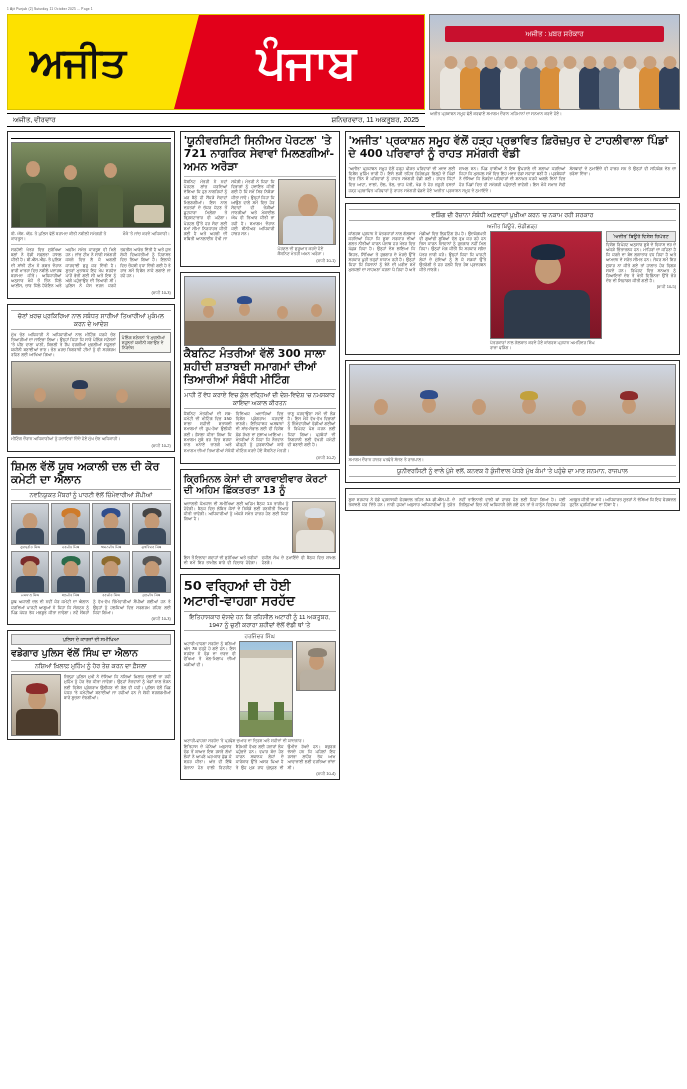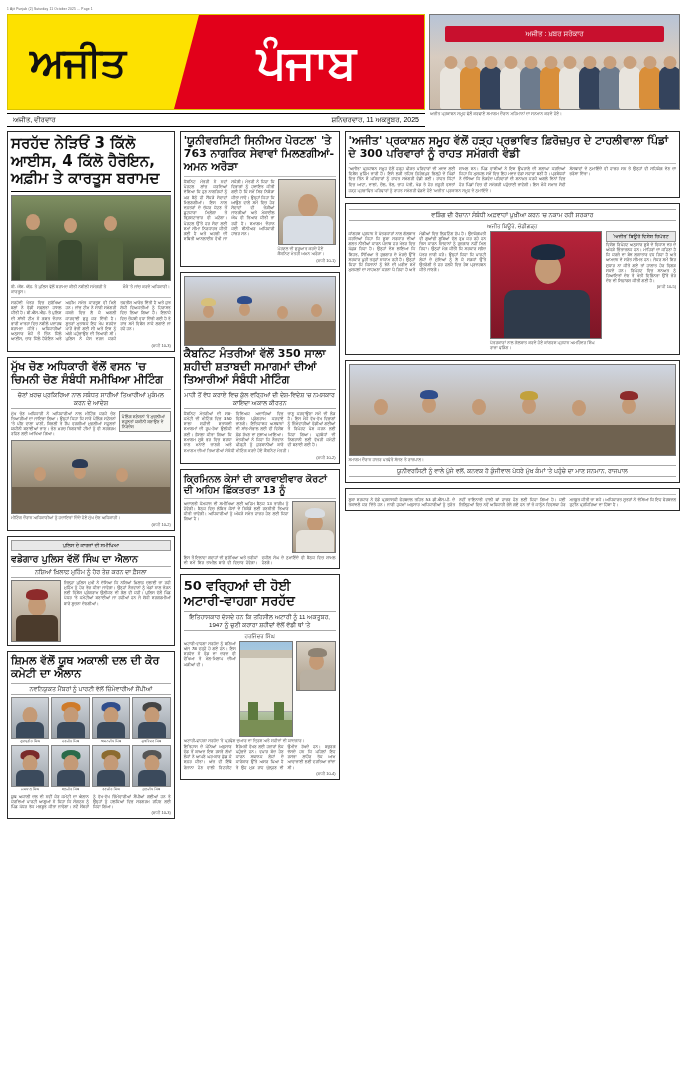--- a/index.html
+++ b/index.html
@@ -178,21 +178,20 @@
       <span>ਸ਼ਨਿਚਰਵਾਰ, 11 ਅਕਤੂਬਰ, 2025</span>
     </div>
     <div class="cap" style="width:250px;">ਅਜੀਤ ਪ੍ਰਕਾਸ਼ਨ ਸਮੂਹ ਵੱਲੋਂ ਕਰਵਾਏ ਸਮਾਗਮ ਦੌਰਾਨ ਮਹਿਮਾਨਾਂ ਦਾ ਸਨਮਾਨ ਕਰਦੇ ਹੋਏ।</div>
   </div>
 
   <div class="cols">
 
     <div class="col c1">
 
       <div class="block">
-        <div class="hl hl-xl">ਸਰਹੱਦ ਨੇੜਿਓਂ 3 ਕਿੱਲੋ ਆਈਸ, 4 ਕਿੱਲੋ ਹੈਰੋਇਨ, ਅਫ਼ੀਮ ਤੇ ਕਾਰਤੂਸ ਬਰਾਮਦ</div>
         <hr class="rule">
         <div class="photo ph-green" style="height:86px;margin-bottom:2px;">
           <div class="head" style="width:14px;height:16px;left:14px;top:18px;"></div>
           <div class="body-sh" style="width:26px;height:44px;left:8px;bottom:0;background:#4a5a3b;"></div>
           <div class="head" style="width:13px;height:15px;left:52px;top:22px;"></div>
           <div class="body-sh" style="width:24px;height:40px;left:46px;bottom:0;background:#39482f;"></div>
           <div class="head" style="width:13px;height:15px;left:92px;top:20px;"></div>
           <div class="body-sh" style="width:25px;height:42px;left:86px;bottom:0;background:#55643f;"></div>
           <div class="body-sh" style="width:30px;height:18px;right:6px;bottom:4px;background:#cfc6ae;border-radius:3px;"></div>
         </div>
@@ -201,21 +200,20 @@
           <div class="cap" style="width:48px">ਮੌਕੇ 'ਤੇ ਜਾਂਚ ਕਰਦੇ ਅਧਿਕਾਰੀ।</div>
         </div>
         <hr class="rule-thin">
         <div class="txt txt3">
           ਸਰਹੱਦੀ ਖੇਤਰ ਵਿਚ ਸੁਰੱਖਿਆ ਬਲਾਂ ਨੇ ਵੱਡੀ ਸਫ਼ਲਤਾ ਹਾਸਲ ਕੀਤੀ ਹੈ। ਬੀ.ਐੱਸ.ਐੱਫ਼. ਤੇ ਪੁਲਿਸ ਦੀ ਸਾਂਝੀ ਟੀਮ ਨੇ ਗਸ਼ਤ ਦੌਰਾਨ ਭਾਰੀ ਮਾਤਰਾ ਵਿਚ ਨਸ਼ੀਲੇ ਪਦਾਰਥ ਬਰਾਮਦ ਕੀਤੇ। ਅਧਿਕਾਰੀਆਂ ਅਨੁਸਾਰ ਮੌਕੇ ਤੋਂ ਤਿੰਨ ਕਿੱਲੋ ਆਈਸ, ਚਾਰ ਕਿੱਲੋ ਹੈਰੋਇਨ ਅਤੇ ਅਫ਼ੀਮ ਸਮੇਤ ਕਾਰਤੂਸ ਵੀ ਮਿਲੇ ਹਨ। ਜਾਂਚ ਟੀਮ ਨੇ ਸਾਰੀ ਸਮੱਗਰੀ ਕਬਜ਼ੇ ਵਿਚ ਲੈ ਕੇ ਅਗਲੀ ਕਾਰਵਾਈ ਸ਼ੁਰੂ ਕਰ ਦਿੱਤੀ ਹੈ। ਸੂਤਰਾਂ ਮੁਤਾਬਕ ਇਹ ਖੇਪ ਸਰਹੱਦ ਪਾਰੋਂ ਭੇਜੀ ਗਈ ਸੀ ਅਤੇ ਇਸ ਨੂੰ ਅੱਗੇ ਪਹੁੰਚਾਉਣ ਦੀ ਤਿਆਰੀ ਸੀ। ਪੁਲਿਸ ਨੇ ਕੇਸ ਦਰਜ ਕਰਕੇ ਤਫ਼ਤੀਸ਼ ਆਰੰਭ ਦਿੱਤੀ ਹੈ ਅਤੇ ਕੁਝ ਸ਼ੱਕੀ ਵਿਅਕਤੀਆਂ ਨੂੰ ਹਿਰਾਸਤ ਵਿਚ ਲਿਆ ਗਿਆ ਹੈ। ਇਲਾਕੇ ਵਿਚ ਚੌਕਸੀ ਵਧਾ ਦਿੱਤੀ ਗਈ ਹੈ ਤੇ ਰਾਤ ਸਮੇਂ ਵਿਸ਼ੇਸ਼ ਨਾਕੇ ਲਗਾਏ ਜਾ ਰਹੇ ਹਨ।
         </div>
         <div class="footer-line">(ਬਾਕੀ 10-3)</div>
       </div>
 
       <div class="block">
-        <div class="hl hl-md">ਮੁੱਖ ਚੋਣ ਅਧਿਕਾਰੀ ਵੱਲੋਂ ਵਸਨ 'ਚ ਚਿਮਨੀ ਚੋਣ ਸੰਬੰਧੀ ਸਮੀਖਿਆ ਮੀਟਿੰਗ</div>
         <div class="sub">ਚੋਣਾਂ ਖ਼ਰਚ ਪ੍ਰਕਿਰਿਆ ਨਾਲ ਸਬੰਧਤ ਸਾਰੀਆਂ ਤਿਆਰੀਆਂ ਮੁਕੰਮਲ ਕਰਨ ਦੇ ਆਦੇਸ਼</div>
         <div style="display:flex;gap:3px;">
           <div class="txt" style="flex:1">
             ਮੁੱਖ ਚੋਣ ਅਧਿਕਾਰੀ ਨੇ ਅਧਿਕਾਰੀਆਂ ਨਾਲ ਮੀਟਿੰਗ ਕਰਕੇ ਚੋਣ ਤਿਆਰੀਆਂ ਦਾ ਜਾਇਜ਼ਾ ਲਿਆ। ਉਨ੍ਹਾਂ ਕਿਹਾ ਕਿ ਸਾਰੇ ਪੋਲਿੰਗ ਸਟੇਸ਼ਨਾਂ 'ਤੇ ਪੀਣ ਵਾਲਾ ਪਾਣੀ, ਬਿਜਲੀ ਤੇ ਰੈਂਪ ਵਰਗੀਆਂ ਮੁਢਲੀਆਂ ਸਹੂਲਤਾਂ ਯਕੀਨੀ ਬਣਾਈਆਂ ਜਾਣ। ਚੋਣ ਖ਼ਰਚ ਨਿਗਰਾਨੀ ਟੀਮਾਂ ਨੂੰ ਵੀ ਸਰਗਰਮ ਰਹਿਣ ਲਈ ਆਖਿਆ ਗਿਆ।
           </div>
           <div style="width:52px">
             <div class="boxed-note">ਪੋਲਿੰਗ ਸਟੇਸ਼ਨਾਂ 'ਤੇ ਮੁਢਲੀਆਂ ਸਹੂਲਤਾਂ ਯਕੀਨੀ ਬਣਾਉਣ ਦੇ ਨਿਰਦੇਸ਼</div>
           </div>
         </div>
         <div class="photo ph-indoor" style="height:74px;margin-top:3px;">
@@ -223,116 +221,116 @@
           <div class="head" style="width:12px;height:14px;left:22px;top:26px;"></div>
           <div class="head" style="width:12px;height:14px;left:62px;top:24px;"></div>
           <div class="head" style="width:12px;height:14px;left:104px;top:27px;"></div>
           <div class="turban" style="width:16px;height:9px;left:60px;top:18px;background:#2b3a55;"></div>
         </div>
         <div class="cap">ਮੀਟਿੰਗ ਦੌਰਾਨ ਅਧਿਕਾਰੀਆਂ ਨੂੰ ਹਦਾਇਤਾਂ ਦਿੰਦੇ ਹੋਏ ਮੁੱਖ ਚੋਣ ਅਧਿਕਾਰੀ।</div>
         <div class="footer-line">(ਬਾਕੀ 10-2)</div>
       </div>
 
       <div class="block">
+        <div class="hl hl-md">ਸ਼ਿਮਲ ਵੱਲੋਂ ਯੂਥ ਅਕਾਲੀ ਦਲ ਦੀ ਕੋਰ ਕਮੇਟੀ ਦਾ ਐਲਾਨ</div>
+        <div class="sub">ਨਵਨਿਯੁਕਤ ਮੈਂਬਰਾਂ ਨੂੰ ਪਾਰਟੀ ਵੱਲੋਂ ਜ਼ਿੰਮੇਵਾਰੀਆਂ ਸੌਂਪੀਆਂ</div>
+        <div class="smallgrid">
+          <div>
+              <div class="mini">
+                <div class="turban"></div>
+                <div class="head"></div>
+                <div class="body-sh"></div>
+              </div>
+              <div class="minicap">ਗੁਰਪ੍ਰੀਤ ਸਿੰਘ</div>
+            </div>
+          <div>
+              <div class="mini">
+                <div class="turban" style="background:#cf7b2a"></div>
+                <div class="head"></div>
+                <div class="body-sh"></div>
+              </div>
+              <div class="minicap">ਹਰਜੀਤ ਸਿੰਘ</div>
+            </div>
+          <div>
+              <div class="mini">
+                <div class="turban" style="background:#2f4d8c"></div>
+                <div class="head"></div>
+                <div class="body-sh"></div>
+              </div>
+              <div class="minicap">ਅਮਨਦੀਪ ਸਿੰਘ</div>
+            </div>
+          <div>
+              <div class="mini">
+                <div class="turban" style="background:#444"></div>
+                <div class="head"></div>
+                <div class="body-sh"></div>
+              </div>
+              <div class="minicap">ਸੁਖਵਿੰਦਰ ਸਿੰਘ</div>
+            </div>
+          <div>
+              <div class="mini">
+                <div class="turban" style="background:#7a2a2a"></div>
+                <div class="head"></div>
+                <div class="body-sh"></div>
+              </div>
+              <div class="minicap">ਜਸਪਾਲ ਸਿੰਘ</div>
+            </div>
+          <div>
+              <div class="mini">
+                <div class="turban" style="background:#2a6b4a"></div>
+                <div class="head"></div>
+                <div class="body-sh"></div>
+              </div>
+              <div class="minicap">ਬਲਜੀਤ ਸਿੰਘ</div>
+            </div>
+          <div>
+              <div class="mini">
+                <div class="turban" style="background:#8c6b2f"></div>
+                <div class="head"></div>
+                <div class="body-sh"></div>
+              </div>
+              <div class="minicap">ਰਣਜੀਤ ਸਿੰਘ</div>
+            </div>
+          <div>
+              <div class="mini">
+                <div class="turban" style="background:#555"></div>
+                <div class="head"></div>
+                <div class="body-sh"></div>
+              </div>
+              <div class="minicap">ਕੁਲਦੀਪ ਸਿੰਘ</div>
+            </div>
+        </div>
+        <div class="txt txt2" style="margin-top:2px">
+          ਯੂਥ ਅਕਾਲੀ ਦਲ ਦੀ ਨਵੀਂ ਕੋਰ ਕਮੇਟੀ ਦਾ ਐਲਾਨ ਕਰਦਿਆਂ ਪਾਰਟੀ ਆਗੂਆਂ ਨੇ ਕਿਹਾ ਕਿ ਸੰਗਠਨ ਨੂੰ ਪਿੰਡ ਪੱਧਰ ਤੱਕ ਮਜ਼ਬੂਤ ਕੀਤਾ ਜਾਵੇਗਾ। ਨਵੇਂ ਮੈਂਬਰਾਂ ਨੂੰ ਵੱਖ-ਵੱਖ ਜ਼ਿੰਮੇਵਾਰੀਆਂ ਸੌਂਪੀਆਂ ਗਈਆਂ ਹਨ ਤੇ ਉਨ੍ਹਾਂ ਨੂੰ ਹਲਕਿਆਂ ਵਿਚ ਸਰਗਰਮ ਰਹਿਣ ਲਈ ਕਿਹਾ ਗਿਆ।
+        </div>
+        <div class="footer-line">(ਬਾਕੀ 10-3)</div>
+      </div>
+
+      <div class="block">
         <div class="tag-strip">ਪੁਲਿਸ ਦੇ ਕਾਰਜਾਂ ਦੀ ਸਮੀਖਿਆ</div>
         <div class="hl hl-sm" style="margin-top:2px">ਵਡੇਗਾਰ ਪੁਲਿਸ ਵੱਲੋਂ ਸਿੰਘ ਦਾ ਐਲਾਨ</div>
         <div class="sub">ਨਸ਼ਿਆਂ ਖ਼ਿਲਾਫ਼ ਮੁਹਿੰਮ ਨੂੰ ਹੋਰ ਤੇਜ਼ ਕਰਨ ਦਾ ਫ਼ੈਸਲਾ</div>
         <div style="display:flex;gap:3px;">
           <div class="photo ph-portrait" style="width:50px;height:62px;">
             <div class="head" style="width:18px;height:21px;left:16px;top:14px;"></div>
             <div class="body-sh" style="width:42px;height:26px;left:4px;bottom:0;background:#4b3b2c;"></div>
             <div class="turban" style="width:22px;height:11px;left:14px;top:8px;background:#8d2b2b;"></div>
           </div>
           <div class="txt" style="flex:1">
             ਜ਼ਿਲ੍ਹਾ ਪੁਲਿਸ ਮੁਖੀ ਨੇ ਦੱਸਿਆ ਕਿ ਨਸ਼ਿਆਂ ਖ਼ਿਲਾਫ਼ ਚਲਾਈ ਜਾ ਰਹੀ ਮੁਹਿੰਮ ਨੂੰ ਹੋਰ ਤੇਜ਼ ਕੀਤਾ ਜਾਵੇਗਾ। ਉਨ੍ਹਾਂ ਨੌਜਵਾਨਾਂ ਨੂੰ ਖੇਡਾਂ ਨਾਲ ਜੋੜਨ ਲਈ ਵਿਸ਼ੇਸ਼ ਪ੍ਰੋਗਰਾਮ ਉਲੀਕਣ ਦੀ ਗੱਲ ਵੀ ਕਹੀ। ਪੁਲਿਸ ਵੱਲੋਂ ਪਿੰਡ ਪੱਧਰ 'ਤੇ ਕਮੇਟੀਆਂ ਬਣਾਈਆਂ ਜਾ ਰਹੀਆਂ ਹਨ ਜੋ ਸ਼ੱਕੀ ਸਰਗਰਮੀਆਂ ਬਾਰੇ ਸੂਚਨਾ ਦੇਣਗੀਆਂ।
           </div>
         </div>
       </div>
 
-      <div class="block">
-        <div class="hl hl-md">ਸ਼ਿਮਲ ਵੱਲੋਂ ਯੂਥ ਅਕਾਲੀ ਦਲ ਦੀ ਕੋਰ ਕਮੇਟੀ ਦਾ ਐਲਾਨ</div>
-        <div class="sub">ਨਵਨਿਯੁਕਤ ਮੈਂਬਰਾਂ ਨੂੰ ਪਾਰਟੀ ਵੱਲੋਂ ਜ਼ਿੰਮੇਵਾਰੀਆਂ ਸੌਂਪੀਆਂ</div>
-        <div class="smallgrid">
-          <div>
-              <div class="mini">
-                <div class="turban"></div>
-                <div class="head"></div>
-                <div class="body-sh"></div>
-              </div>
-              <div class="minicap">ਗੁਰਪ੍ਰੀਤ ਸਿੰਘ</div>
-            </div>
-          <div>
-              <div class="mini">
-                <div class="turban" style="background:#cf7b2a"></div>
-                <div class="head"></div>
-                <div class="body-sh"></div>
-              </div>
-              <div class="minicap">ਹਰਜੀਤ ਸਿੰਘ</div>
-            </div>
-          <div>
-              <div class="mini">
-                <div class="turban" style="background:#2f4d8c"></div>
-                <div class="head"></div>
-                <div class="body-sh"></div>
-              </div>
-              <div class="minicap">ਅਮਨਦੀਪ ਸਿੰਘ</div>
-            </div>
-          <div>
-              <div class="mini">
-                <div class="turban" style="background:#444"></div>
-                <div class="head"></div>
-                <div class="body-sh"></div>
-              </div>
-              <div class="minicap">ਸੁਖਵਿੰਦਰ ਸਿੰਘ</div>
-            </div>
-          <div>
-              <div class="mini">
-                <div class="turban" style="background:#7a2a2a"></div>
-                <div class="head"></div>
-                <div class="body-sh"></div>
-              </div>
-              <div class="minicap">ਜਸਪਾਲ ਸਿੰਘ</div>
-            </div>
-          <div>
-              <div class="mini">
-                <div class="turban" style="background:#2a6b4a"></div>
-                <div class="head"></div>
-                <div class="body-sh"></div>
-              </div>
-              <div class="minicap">ਬਲਜੀਤ ਸਿੰਘ</div>
-            </div>
-          <div>
-              <div class="mini">
-                <div class="turban" style="background:#8c6b2f"></div>
-                <div class="head"></div>
-                <div class="body-sh"></div>
-              </div>
-              <div class="minicap">ਰਣਜੀਤ ਸਿੰਘ</div>
-            </div>
-          <div>
-              <div class="mini">
-                <div class="turban" style="background:#555"></div>
-                <div class="head"></div>
-                <div class="body-sh"></div>
-              </div>
-              <div class="minicap">ਕੁਲਦੀਪ ਸਿੰਘ</div>
-            </div>
-        </div>
-        <div class="txt txt2" style="margin-top:2px">
-          ਯੂਥ ਅਕਾਲੀ ਦਲ ਦੀ ਨਵੀਂ ਕੋਰ ਕਮੇਟੀ ਦਾ ਐਲਾਨ ਕਰਦਿਆਂ ਪਾਰਟੀ ਆਗੂਆਂ ਨੇ ਕਿਹਾ ਕਿ ਸੰਗਠਨ ਨੂੰ ਪਿੰਡ ਪੱਧਰ ਤੱਕ ਮਜ਼ਬੂਤ ਕੀਤਾ ਜਾਵੇਗਾ। ਨਵੇਂ ਮੈਂਬਰਾਂ ਨੂੰ ਵੱਖ-ਵੱਖ ਜ਼ਿੰਮੇਵਾਰੀਆਂ ਸੌਂਪੀਆਂ ਗਈਆਂ ਹਨ ਤੇ ਉਨ੍ਹਾਂ ਨੂੰ ਹਲਕਿਆਂ ਵਿਚ ਸਰਗਰਮ ਰਹਿਣ ਲਈ ਕਿਹਾ ਗਿਆ।
-        </div>
-        <div class="footer-line">(ਬਾਕੀ 10-3)</div>
-      </div>
-
     </div>
 
     <div class="col c2">
 
       <div class="block">
-        <div class="hl hl-md">'ਯੂਨੀਵਰਸਿਟੀ ਸਿਨੀਅਰ ਪੋਰਟਲ' 'ਤੇ 763 ਨਾਗਰਿਕ ਸੇਵਾਵਾਂ ਮਿਲਣਗੀਆਂ-ਅਮਨ ਅਰੋੜਾ</div>
+        <div class="hl hl-md">'ਯੂਨੀਵਰਸਿਟੀ ਸਿਨੀਅਰ ਪੋਰਟਲ' 'ਤੇ 721 ਨਾਗਰਿਕ ਸੇਵਾਵਾਂ ਮਿਲਣਗੀਆਂ-ਅਮਨ ਅਰੋੜਾ</div>
         <hr class="rule-thin">
         <div style="display:flex;gap:3px;">
           <div class="txt txt2" style="flex:1">
             ਕੈਬਨਿਟ ਮੰਤਰੀ ਨੇ ਨਵਾਂ ਪੋਰਟਲ ਲਾਂਚ ਕਰਦਿਆਂ ਦੱਸਿਆ ਕਿ ਹੁਣ ਨਾਗਰਿਕਾਂ ਨੂੰ ਘਰ ਬੈਠੇ ਹੀ ਸੈਂਕੜੇ ਸੇਵਾਵਾਂ ਮਿਲਣਗੀਆਂ। ਇਸ ਨਾਲ ਦਫ਼ਤਰਾਂ ਦੇ ਚੱਕਰ ਕੱਟਣ ਤੋਂ ਛੁਟਕਾਰਾ ਮਿਲੇਗਾ ਤੇ ਭ੍ਰਿਸ਼ਟਾਚਾਰ ਵੀ ਘਟੇਗਾ। ਪੋਰਟਲ ਉੱਤੇ ਹਰ ਸੇਵਾ ਲਈ ਸਮਾਂ ਸੀਮਾ ਨਿਰਧਾਰਤ ਕੀਤੀ ਗਈ ਹੈ ਅਤੇ ਅਰਜ਼ੀ ਦੀ ਸਥਿਤੀ ਆਨਲਾਈਨ ਵੇਖੀ ਜਾ ਸਕੇਗੀ। ਮੰਤਰੀ ਨੇ ਕਿਹਾ ਕਿ ਵਿਭਾਗਾਂ ਨੂੰ ਹਦਾਇਤ ਕੀਤੀ ਗਈ ਹੈ ਕਿ ਸਮੇਂ ਸਿਰ ਨਿਬੇੜਾ ਕੀਤਾ ਜਾਵੇ। ਉਨ੍ਹਾਂ ਕਿਹਾ ਕਿ ਆਉਣ ਵਾਲੇ ਸਮੇਂ ਵਿਚ ਹੋਰ ਸੇਵਾਵਾਂ ਵੀ ਜੋੜੀਆਂ ਜਾਣਗੀਆਂ ਅਤੇ ਮੋਬਾਈਲ ਐਪ ਵੀ ਤਿਆਰ ਕੀਤੀ ਜਾ ਰਹੀ ਹੈ। ਸਮਾਗਮ ਦੌਰਾਨ ਕਈ ਸੀਨੀਅਰ ਅਧਿਕਾਰੀ ਹਾਜ਼ਰ ਸਨ।
           </div>
           <div style="width:58px">
             <div class="photo ph-portrait" style="height:66px;">
               <div class="head" style="width:20px;height:23px;left:19px;top:14px;"></div>
               <div class="body-sh" style="width:50px;height:28px;left:4px;bottom:0;background:#d8dde4;"></div>
             </div>
@@ -345,21 +343,21 @@
       <div class="block">
         <div class="photo ph-stage" style="height:70px;margin-bottom:2px;">
           <div class="body-sh" style="left:0;right:0;bottom:0;height:24px;background:#7b6a55;border-radius:0;"></div>
           <div class="head" style="width:11px;height:13px;left:18px;top:28px;"></div>
           <div class="head" style="width:11px;height:13px;left:54px;top:26px;"></div>
           <div class="head" style="width:11px;height:13px;left:92px;top:29px;"></div>
           <div class="head" style="width:11px;height:13px;left:126px;top:27px;"></div>
           <div class="turban" style="width:15px;height:8px;left:16px;top:21px;background:#d7c07a;"></div>
           <div class="turban" style="width:15px;height:8px;left:52px;top:19px;background:#2f4d8c;"></div>
         </div>
-        <div class="hl hl-md">ਕੈਬਨਿਟ ਮੰਤਰੀਆਂ ਵੱਲੋਂ 350 ਸਾਲਾ ਸ਼ਹੀਦੀ ਸ਼ਤਾਬਦੀ ਸਮਾਗਮਾਂ ਦੀਆਂ ਤਿਆਰੀਆਂ ਸੰਬੰਧੀ ਮੀਟਿੰਗ</div>
+        <div class="hl hl-md">ਕੈਬਨਿਟ ਮੰਤਰੀਆਂ ਵੱਲੋਂ 300 ਸਾਲਾ ਸ਼ਹੀਦੀ ਸ਼ਤਾਬਦੀ ਸਮਾਗਮਾਂ ਦੀਆਂ ਤਿਆਰੀਆਂ ਸੰਬੰਧੀ ਮੀਟਿੰਗ</div>
         <div class="sub">ਮਾਹੀ ਤੋਂ ਵੱਧ ਕਰਾਏ ਵਿਚ ਕੁੱਲ ਵਰਿ੍ਹਆਂ ਦੀ ਦੇਸ਼-ਵਿਦੇਸ਼ 'ਚ ਨਮਸਕਾਰ ਕਾਇਦਾ ਅਕਾਲ ਕੀਰਤਨ</div>
         <div class="txt txt3">
           ਕੈਬਨਿਟ ਮੰਤਰੀਆਂ ਦੀ ਸਬ-ਕਮੇਟੀ ਦੀ ਮੀਟਿੰਗ ਵਿਚ 350 ਸਾਲਾ ਸ਼ਹੀਦੀ ਸ਼ਤਾਬਦੀ ਸਮਾਗਮਾਂ ਦੀ ਰੂਪ-ਰੇਖਾ ਉਲੀਕੀ ਗਈ। ਫ਼ੈਸਲਾ ਕੀਤਾ ਗਿਆ ਕਿ ਸਮਾਗਮ ਸੂਬੇ ਭਰ ਵਿਚ ਸ਼ਰਧਾ ਨਾਲ ਮਨਾਏ ਜਾਣਗੇ ਅਤੇ ਵਿਦਿਅਕ ਅਦਾਰਿਆਂ ਵਿਚ ਵਿਸ਼ੇਸ਼ ਪ੍ਰੋਗਰਾਮ ਕਰਵਾਏ ਜਾਣਗੇ। ਇਤਿਹਾਸਕ ਅਸਥਾਨਾਂ ਦੀ ਸਾਂਭ-ਸੰਭਾਲ ਲਈ ਵੀ ਵਿਸ਼ੇਸ਼ ਫ਼ੰਡ ਰੱਖਣ ਦਾ ਸੁਝਾਅ ਆਇਆ। ਮੰਤਰੀਆਂ ਨੇ ਕਿਹਾ ਕਿ ਨੌਜਵਾਨ ਪੀੜ੍ਹੀ ਨੂੰ ਕੁਰਬਾਨੀਆਂ ਬਾਰੇ ਜਾਣੂ ਕਰਵਾਉਣਾ ਸਮੇਂ ਦੀ ਲੋੜ ਹੈ। ਇਸ ਮੌਕੇ ਵੱਖ-ਵੱਖ ਵਿਭਾਗਾਂ ਨੂੰ ਜ਼ਿੰਮੇਵਾਰੀਆਂ ਵੰਡੀਆਂ ਗਈਆਂ ਤੇ ਰਿਪੋਰਟ ਪੇਸ਼ ਕਰਨ ਲਈ ਕਿਹਾ ਗਿਆ। ਪ੍ਰਬੰਧਾਂ ਦੀ ਨਿਗਰਾਨੀ ਲਈ ਵੱਖਰੀ ਕਮੇਟੀ ਵੀ ਬਣਾਈ ਗਈ ਹੈ।
         </div>
         <div class="cap">ਸਮਾਗਮ ਦੀਆਂ ਤਿਆਰੀਆਂ ਸੰਬੰਧੀ ਮੀਟਿੰਗ ਕਰਦੇ ਹੋਏ ਕੈਬਨਿਟ ਮੰਤਰੀ।</div>
         <div class="footer-line">(ਬਾਕੀ 10-2)</div>
       </div>
 
       <div class="block">
         <div class="hl hl-sm">ਕ੍ਰਿਮਿਨਲ ਕੇਸਾਂ ਦੀ ਕਾਰਵਾਈਵਾਰ ਕੋਰਟਾਂ ਦੀ ਅਹਿਮ ਛਿੱਕਤਰਤਾ 13 ਨੂੰ</div>
@@ -405,21 +403,21 @@
           ਇਤਿਹਾਸ ਦੇ ਪੰਨਿਆਂ ਅਨੁਸਾਰ ਵੰਡ ਤੋਂ ਬਾਅਦ ਇਸ ਰਸਤੇ ਲੱਖਾਂ ਲੋਕਾਂ ਨੇ ਆਪਣੇ ਘਰ-ਬਾਰ ਛੱਡ ਕੇ ਸਫ਼ਰ ਕੀਤਾ। ਅੱਜ ਵੀ ਇੱਥੇ ਰੋਜ਼ਾਨਾ ਹੋਣ ਵਾਲੀ ਰਿਟਰੀਟ ਸੈਰੇਮਨੀ ਵੇਖਣ ਲਈ ਹਜ਼ਾਰਾਂ ਲੋਕ ਪਹੁੰਚਦੇ ਹਨ। ਵਪਾਰ ਬੰਦ ਹੋਣ ਕਾਰਨ ਸਥਾਨਕ ਲੋਕਾਂ ਦੇ ਕਾਰੋਬਾਰ ਉੱਤੇ ਅਸਰ ਪਿਆ ਹੈ ਤੇ ਉਹ ਮੁੜ ਰਾਹ ਖੁੱਲ੍ਹਣ ਦੀ ਉਮੀਦ ਰੱਖਦੇ ਹਨ। ਬਜ਼ੁਰਗ ਦੱਸਦੇ ਹਨ ਕਿ ਪਹਿਲਾਂ ਇਹ ਰਸਤਾ ਲਾਹੌਰ ਤੱਕ ਆਮ ਆਵਾਜਾਈ ਲਈ ਵਰਤਿਆ ਜਾਂਦਾ ਸੀ।
         </div>
         <div class="footer-line">(ਬਾਕੀ 10-4)</div>
       </div>
 
     </div>
 
     <div class="col c4" style="width:336px">
 
       <div class="block">
-        <div class="hl hl-md">'ਅਜੀਤ' ਪ੍ਰਕਾਸ਼ਨ ਸਮੂਹ ਵੱਲੋਂ ਹੜ੍ਹ ਪ੍ਰਭਾਵਿਤ ਫ਼ਿਰੋਜ਼ਪੁਰ ਦੇ ਟਾਹਲੀਵਾਲਾ ਪਿੰਡਾਂ ਦੇ 300 ਪਰਿਵਾਰਾਂ ਨੂੰ ਰਾਹਤ ਸਮੱਗਰੀ ਵੰਡੀ</div>
+        <div class="hl hl-md">'ਅਜੀਤ' ਪ੍ਰਕਾਸ਼ਨ ਸਮੂਹ ਵੱਲੋਂ ਹੜ੍ਹ ਪ੍ਰਭਾਵਿਤ ਫ਼ਿਰੋਜ਼ਪੁਰ ਦੇ ਟਾਹਲੀਵਾਲਾ ਪਿੰਡਾਂ ਦੇ 400 ਪਰਿਵਾਰਾਂ ਨੂੰ ਰਾਹਤ ਸਮੱਗਰੀ ਵੰਡੀ</div>
         <hr class="rule-thin">
         <div class="txt txt3">
           'ਅਜੀਤ' ਪ੍ਰਕਾਸ਼ਨ ਸਮੂਹ ਵੱਲੋਂ ਹੜ੍ਹ ਪੀੜਤ ਪਰਿਵਾਰਾਂ ਦੀ ਮਦਦ ਲਈ ਵਿਸ਼ੇਸ਼ ਮੁਹਿੰਮ ਜਾਰੀ ਹੈ। ਇਸੇ ਲੜੀ ਤਹਿਤ ਫ਼ਿਰੋਜ਼ਪੁਰ ਜ਼ਿਲ੍ਹੇ ਦੇ ਪਿੰਡਾਂ ਵਿਚ ਤਿੰਨ ਸੌ ਪਰਿਵਾਰਾਂ ਨੂੰ ਰਾਹਤ ਸਮੱਗਰੀ ਵੰਡੀ ਗਈ। ਰਾਹਤ ਕਿੱਟਾਂ ਵਿਚ ਆਟਾ, ਦਾਲਾਂ, ਚੌਲ, ਤੇਲ, ਚਾਹ ਪੱਤੀ, ਖੰਡ ਤੇ ਹੋਰ ਜ਼ਰੂਰੀ ਵਸਤਾਂ ਸ਼ਾਮਲ ਸਨ। ਪਿੰਡ ਵਾਸੀਆਂ ਨੇ ਇਸ ਉਪਰਾਲੇ ਦੀ ਸ਼ਲਾਘਾ ਕਰਦਿਆਂ ਕਿਹਾ ਕਿ ਮੁਸ਼ਕਲ ਸਮੇਂ ਵਿਚ ਇਹ ਮਦਦ ਵੱਡਾ ਸਹਾਰਾ ਬਣੀ ਹੈ। ਪ੍ਰਬੰਧਕਾਂ ਨੇ ਦੱਸਿਆ ਕਿ ਲੋੜਵੰਦ ਪਰਿਵਾਰਾਂ ਦੀ ਸ਼ਨਾਖ਼ਤ ਕਰਕੇ ਅਗਲੇ ਦਿਨਾਂ ਵਿਚ ਹੋਰ ਪਿੰਡਾਂ ਵਿਚ ਵੀ ਸਮੱਗਰੀ ਪਹੁੰਚਾਈ ਜਾਵੇਗੀ। ਇਸ ਮੌਕੇ ਸਮਾਜ ਸੇਵੀ ਸੰਸਥਾਵਾਂ ਦੇ ਨੁਮਾਇੰਦੇ ਵੀ ਹਾਜ਼ਰ ਸਨ ਤੇ ਉਨ੍ਹਾਂ ਵੀ ਸਹਿਯੋਗ ਦੇਣ ਦਾ ਭਰੋਸਾ ਦਿੱਤਾ।
         </div>
         <div class="cap">ਹੜ੍ਹ ਪ੍ਰਭਾਵਿਤ ਪਰਿਵਾਰਾਂ ਨੂੰ ਰਾਹਤ ਸਮੱਗਰੀ ਵੰਡਦੇ ਹੋਏ 'ਅਜੀਤ' ਪ੍ਰਕਾਸ਼ਨ ਸਮੂਹ ਦੇ ਨੁਮਾਇੰਦੇ।</div>
       </div>
 
       <div class="block">
         <div class="sub">ਵੜਿੰਗ ਦੀ ਰੋਜ਼ਾਨਾ ਸੰਬੰਧੀ ਅਫ਼ਵਾਹਾਂ ਪੁਖ਼ੀਆ ਕਰਨ 'ਚ ਨਕਾਮ ਰਹੀ ਸਰਕਾਰ</div>
         <div class="byline">ਅਜੀਤ ਬਿਊਰੋ, ਚੰਡੀਗੜ੍ਹ</div>

